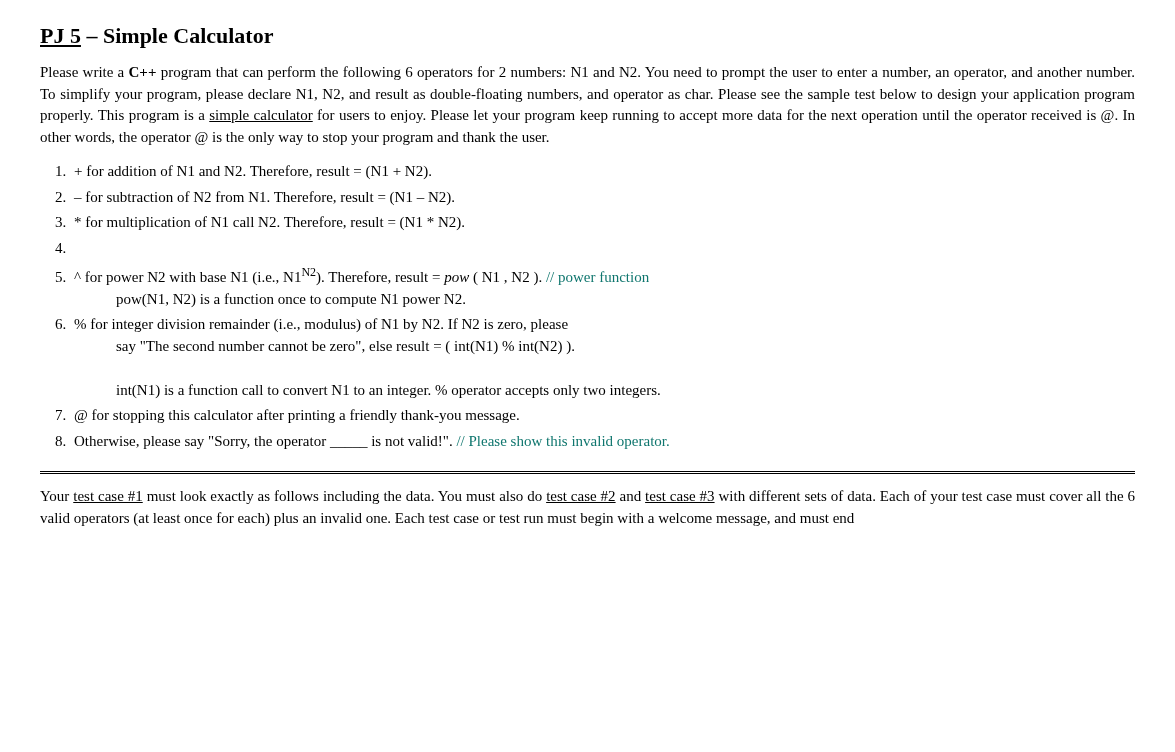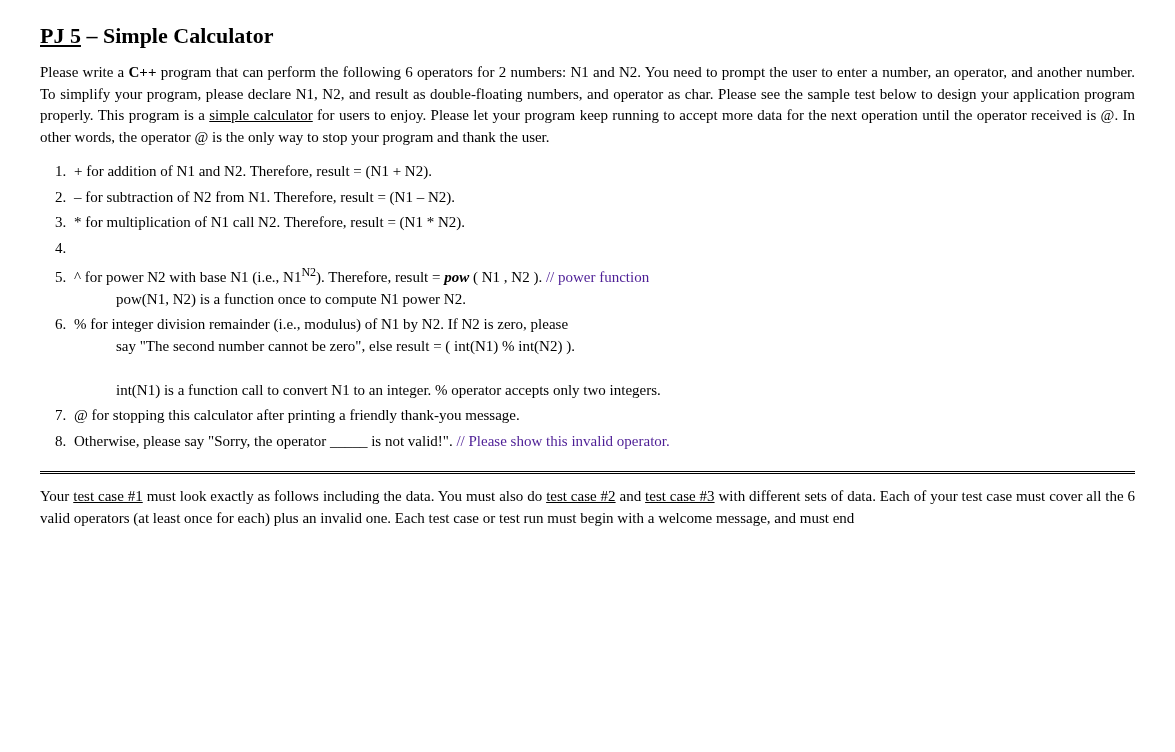--- a/index.html
+++ b/index.html
@@ -34,22 +34,22 @@
       text-decoration: underline;
     }
 
     .intro-para {
       margin-bottom: 12px;
       text-align: justify;
     }
 
     .bold { font-weight: normal; }
     .underline { text-decoration: underline; }
-    .bold-italic { font-weight: bold; font-style: italic; }
-    .green { color: #4c1d95; }
+    .bold-italic { font-weight: normal; font-style: italic; }
+    .green { color: #0f766e; }
 
     .six-number {
       font-size: 28px;
       font-weight: bold;
       line-height: 1;
       vertical-align: middle;
     }
 
     .operators-intro {
       margin-bottom: 14px;

